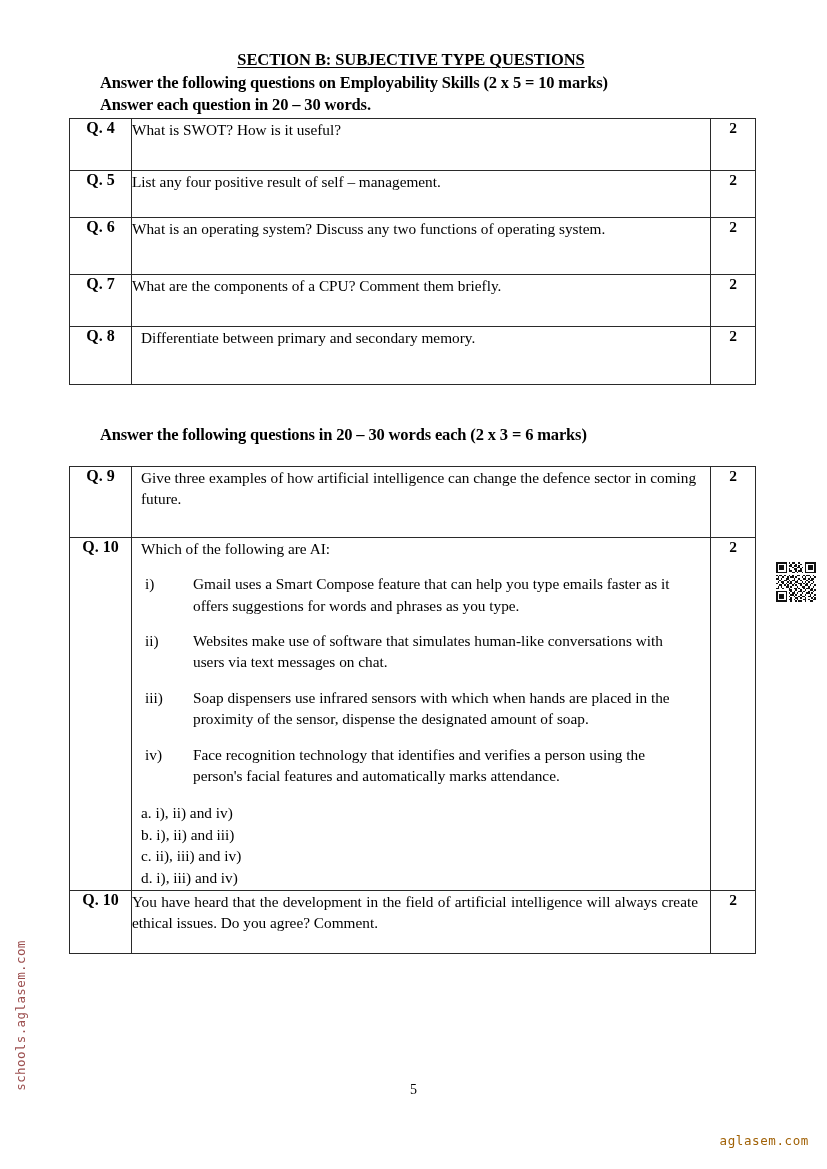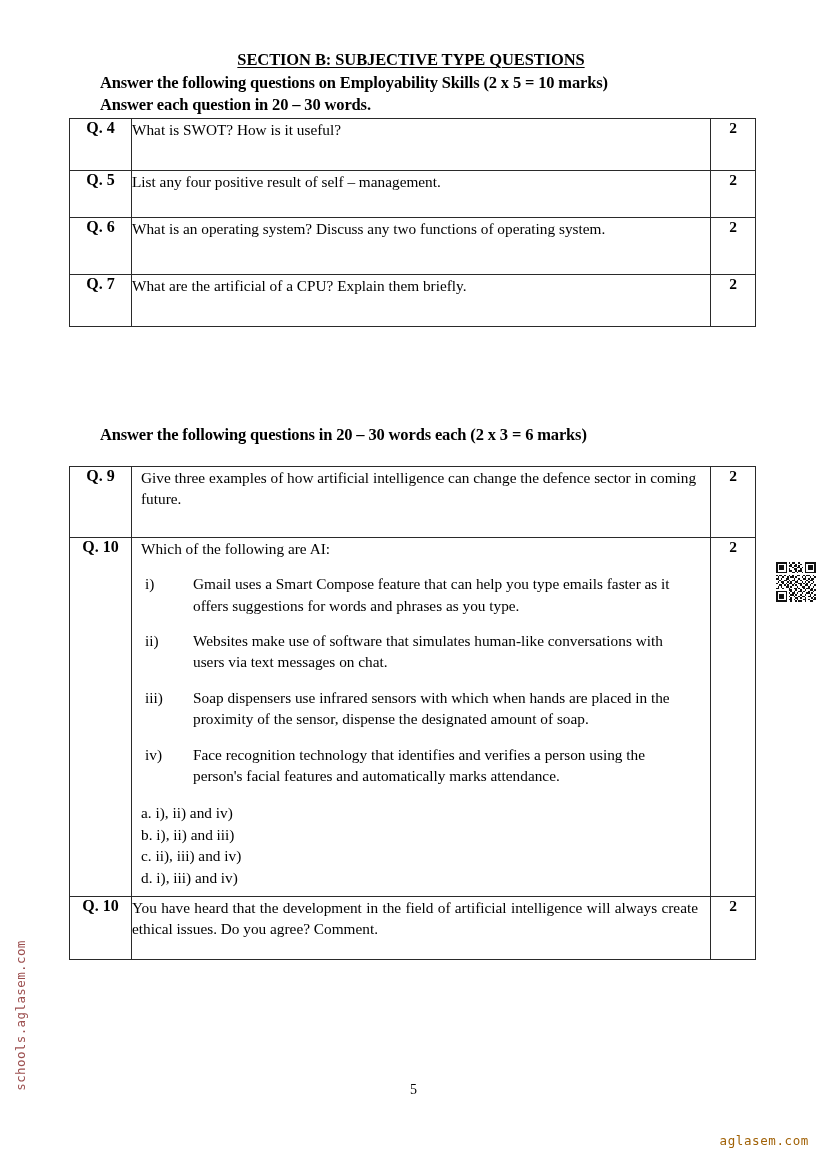--- a/index.html
+++ b/index.html
@@ -123,21 +123,21 @@
     padding-left: 4px;
     box-sizing: border-box;
   }
   .q10-item .itext {
     flex: 1 1 auto;
     line-height: 1.4;
     padding-right: 16px;
   }
   .q10-item.gap-lg { }
   .q10-options {
-    margin: 16px 0 8px 0;
+    margin: 16px 0 2px 0;
     line-height: 1.4;
   }
   .q10-options div { white-space: nowrap; }
 
   
   .page-number {
     position: absolute;
     left: 0;
     right: 0;
     top: 1082px;
@@ -205,21 +205,26 @@
         <td class="cell-body">List any four positive result of self – management.</td>
         <td class="cell-mark">2</td>
       </tr>
       <tr class="r3">
         <td class="cell-no">Q. 6</td>
         <td class="cell-body">What is an operating system? Discuss any two functions of operating system.</td>
         <td class="cell-mark">2</td>
       </tr>
       <tr class="r4">
         <td class="cell-no">Q. 7</td>
-        <td class="cell-body">What are the artificial of a CPU? Explain them briefly.</td>
+        <td class="cell-body">What are the components of a CPU? Comment them briefly.</td>
+        <td class="cell-mark">2</td>
+      </tr>
+      <tr class="r5">
+        <td class="cell-no">Q. 8</td>
+        <td class="cell-body tight-left">Differentiate between primary and secondary memory.</td>
         <td class="cell-mark">2</td>
       </tr>
     </tbody>
   </table>
 
   <div class="mid-heading">Answer the following questions in 20 – 30 words each (2 x 3 = 6 marks)</div>
 
   <table class="qtable" id="table-2">
     <colgroup>
       <col class="col-no">

